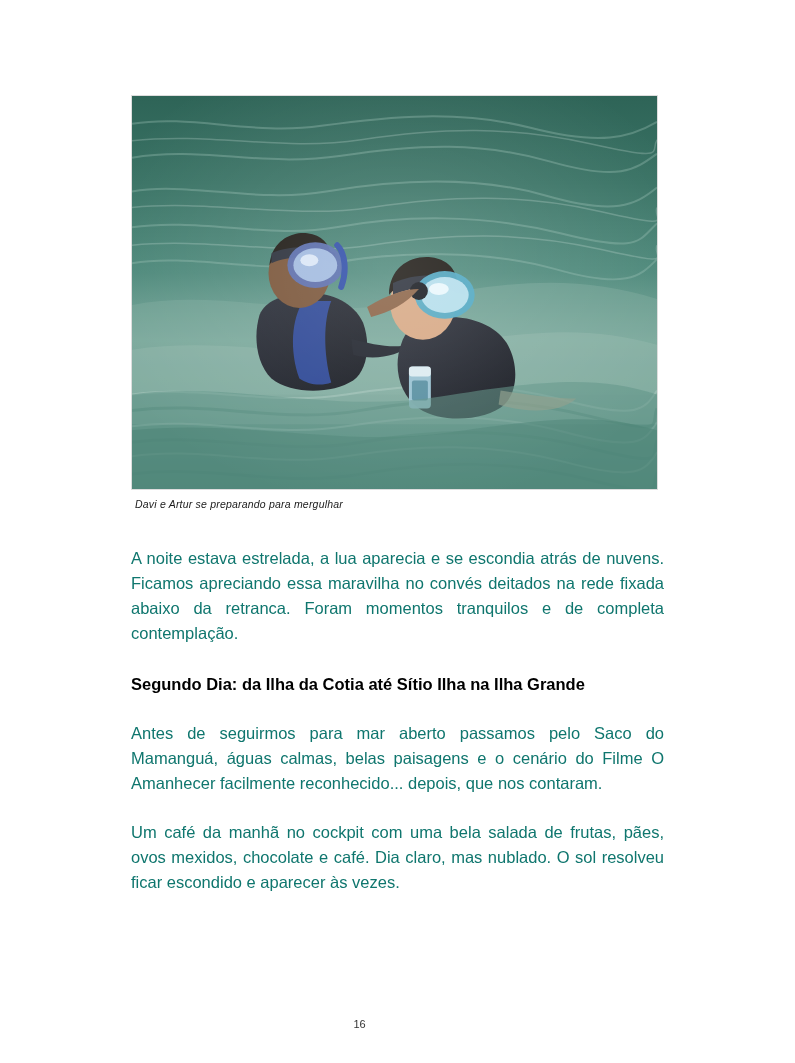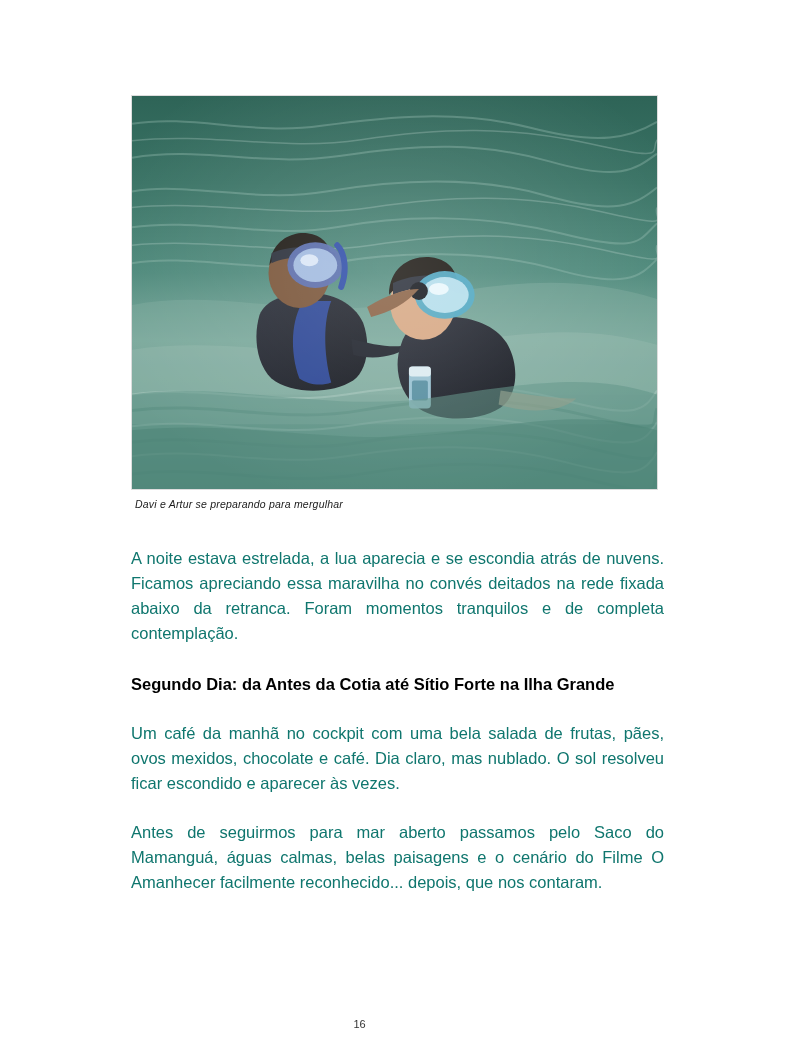--- a/index.html
+++ b/index.html
@@ -200,23 +200,23 @@
           <path d="M0 300 C 100 286, 200 320, 310 302 S 470 282, 527 300 L527 395 L0 395 Z" fill="#5f9386" opacity="0.55"></path>
           <path d="M0 336 C 110 324, 210 354, 320 338 S 470 320, 527 336 L527 395 L0 395 Z" fill="#4f8678" opacity="0.6"></path>
           <rect x="0" y="0" width="527" height="395" fill="url(#glare)"></rect>
         </svg>
       </div>
       <figcaption class="caption">Davi e Artur se preparando para mergulhar</figcaption>
     </figure>
 
     <p class="para first">A noite estava estrelada, a lua aparecia e se escondia atrás de nuvens. Ficamos apreciando essa maravilha no convés deitados na rede fixada abaixo da retranca. Foram momentos tranquilos e de completa contemplação.</p>
 
-    <p class="heading">Segundo Dia: da Antes da Cotia até Sítio Forte na Ilha Grande</p>
+    <p class="heading">Segundo Dia: da Ilha da Cotia até Sítio Ilha na Ilha Grande</p>
+
+    <p class="para gap">Antes de seguirmos para mar aberto passamos pelo Saco do Mamanguá, águas calmas, belas paisagens e o cenário do Filme O Amanhecer facilmente reconhecido... depois, que nos contaram.</p>
 
     <p class="para gap">Um café da manhã no cockpit com uma bela salada de frutas, pães, ovos mexidos, chocolate e café. Dia claro, mas nublado. O sol resolveu ficar escondido e aparecer às vezes.</p>
 
-    <p class="para gap">Antes de seguirmos para mar aberto passamos pelo Saco do Mamanguá, águas calmas, belas paisagens e o cenário do Filme O Amanhecer facilmente reconhecido... depois, que nos contaram.</p>
-
   </div>
 
   <div class="pagenum">16</div>
 
 </div>
 
 </body></html>

